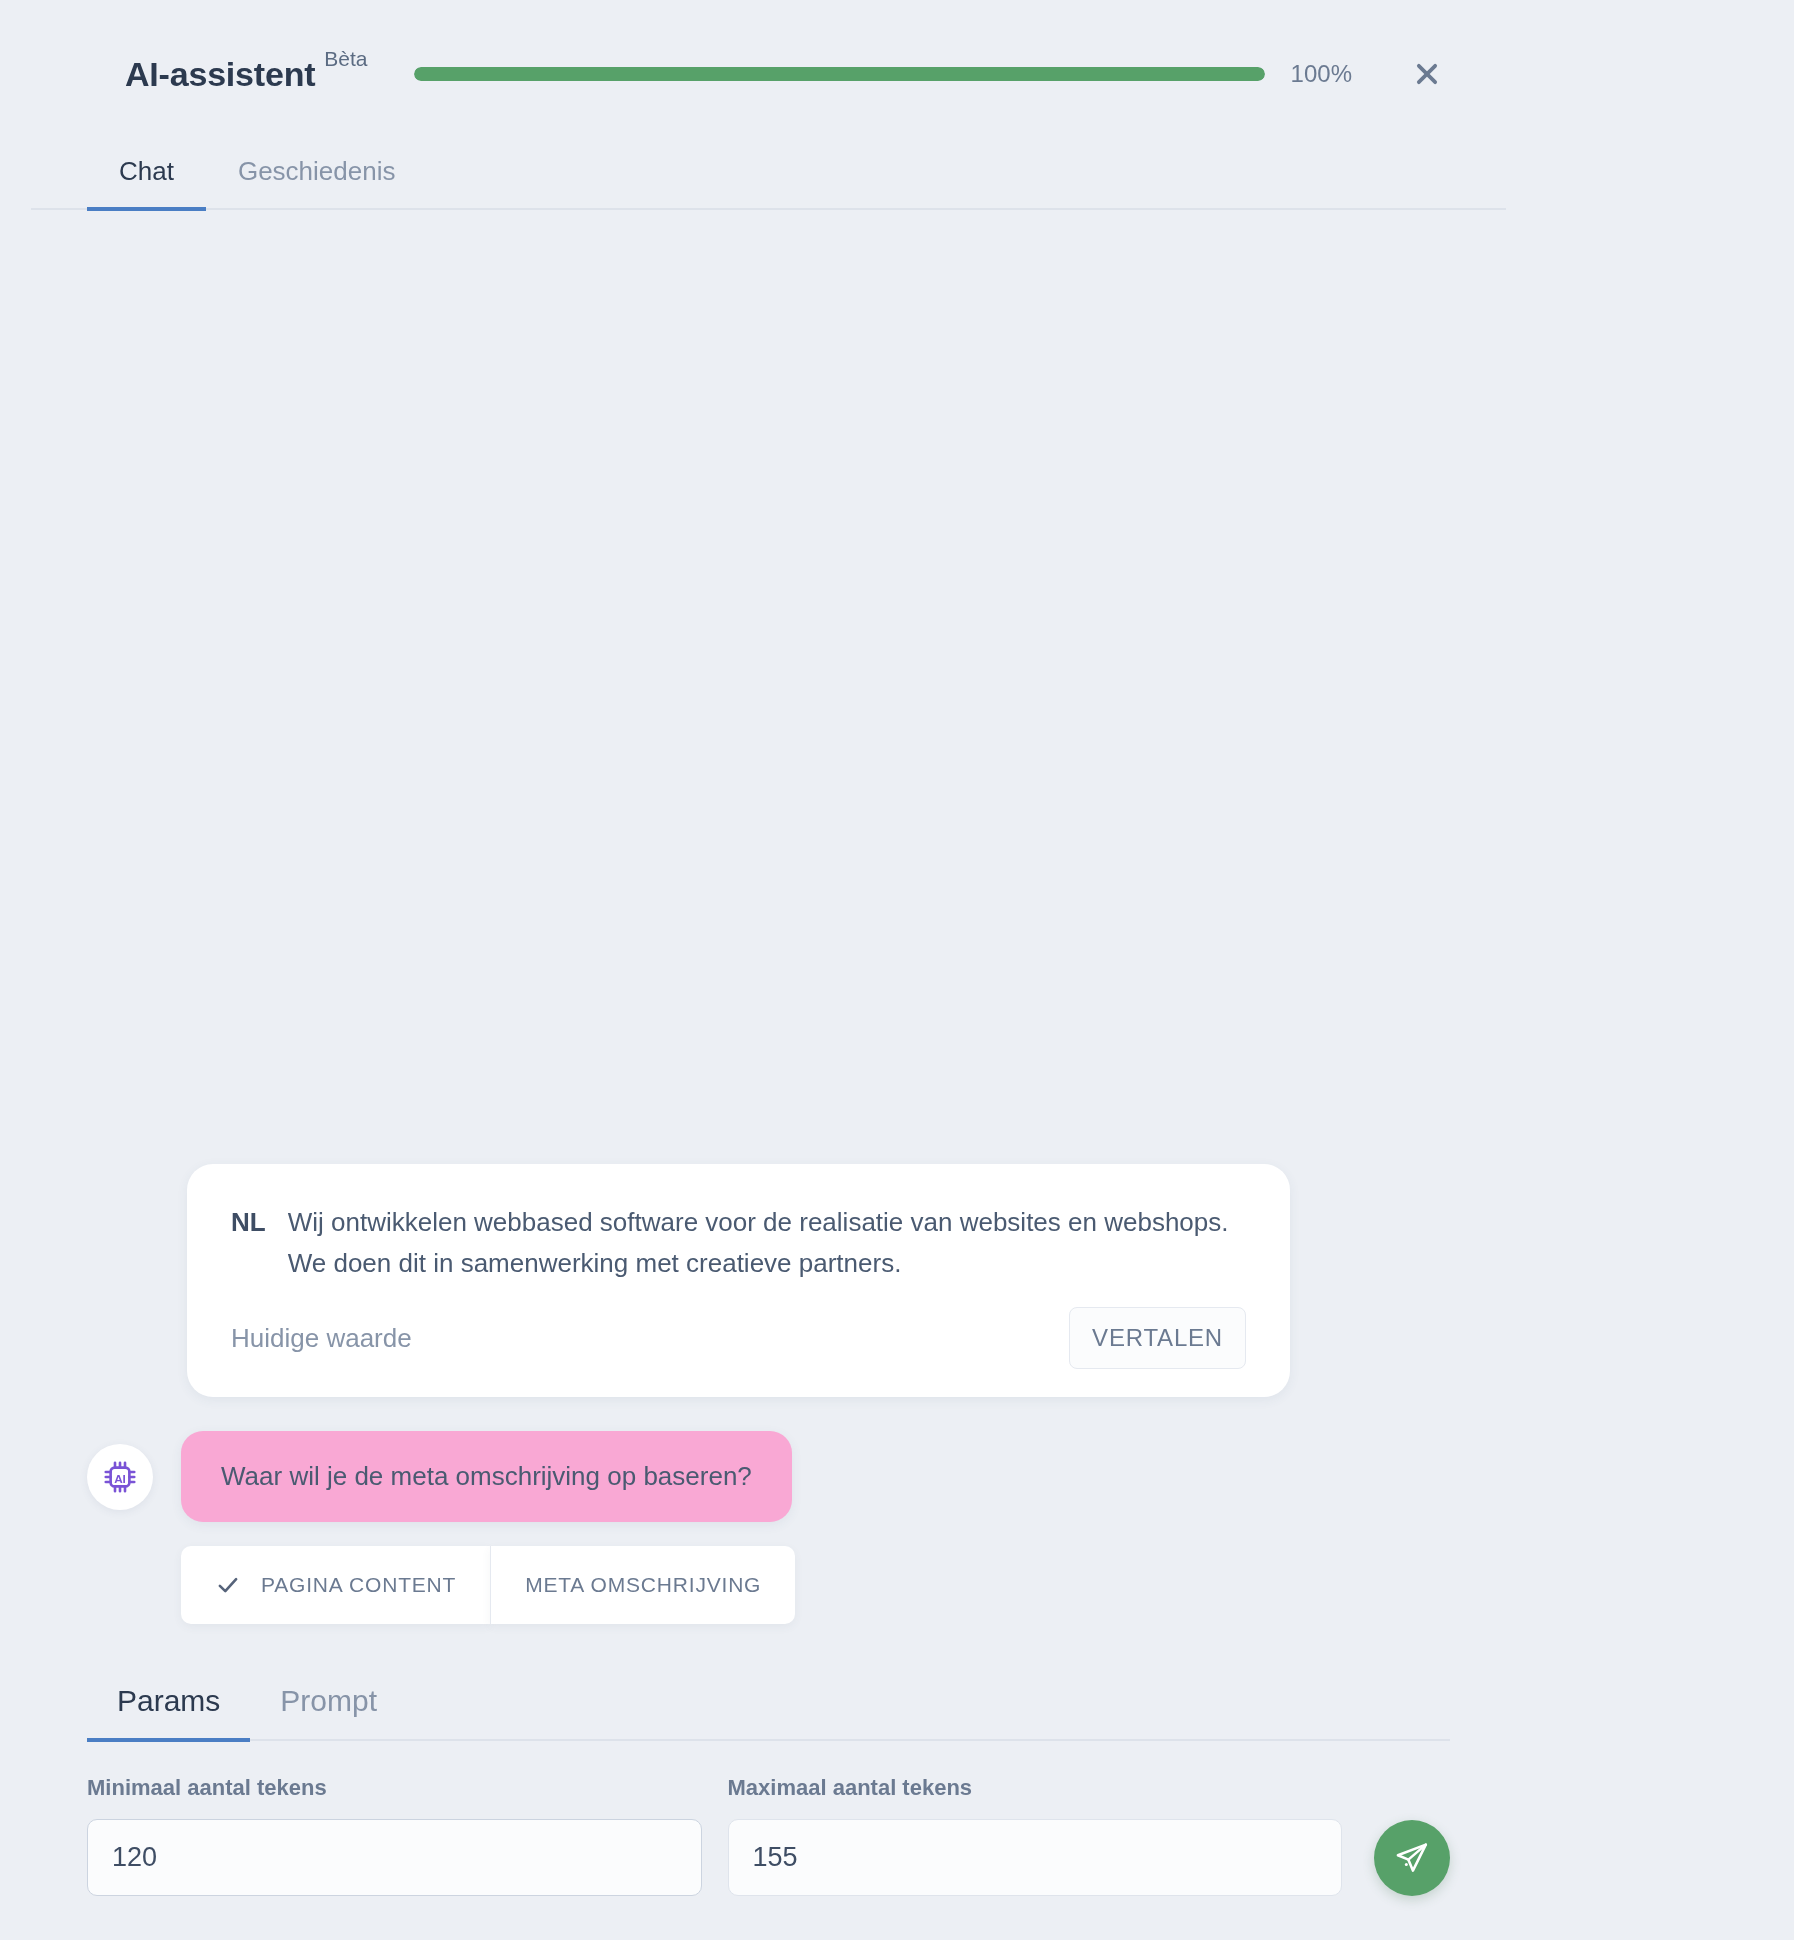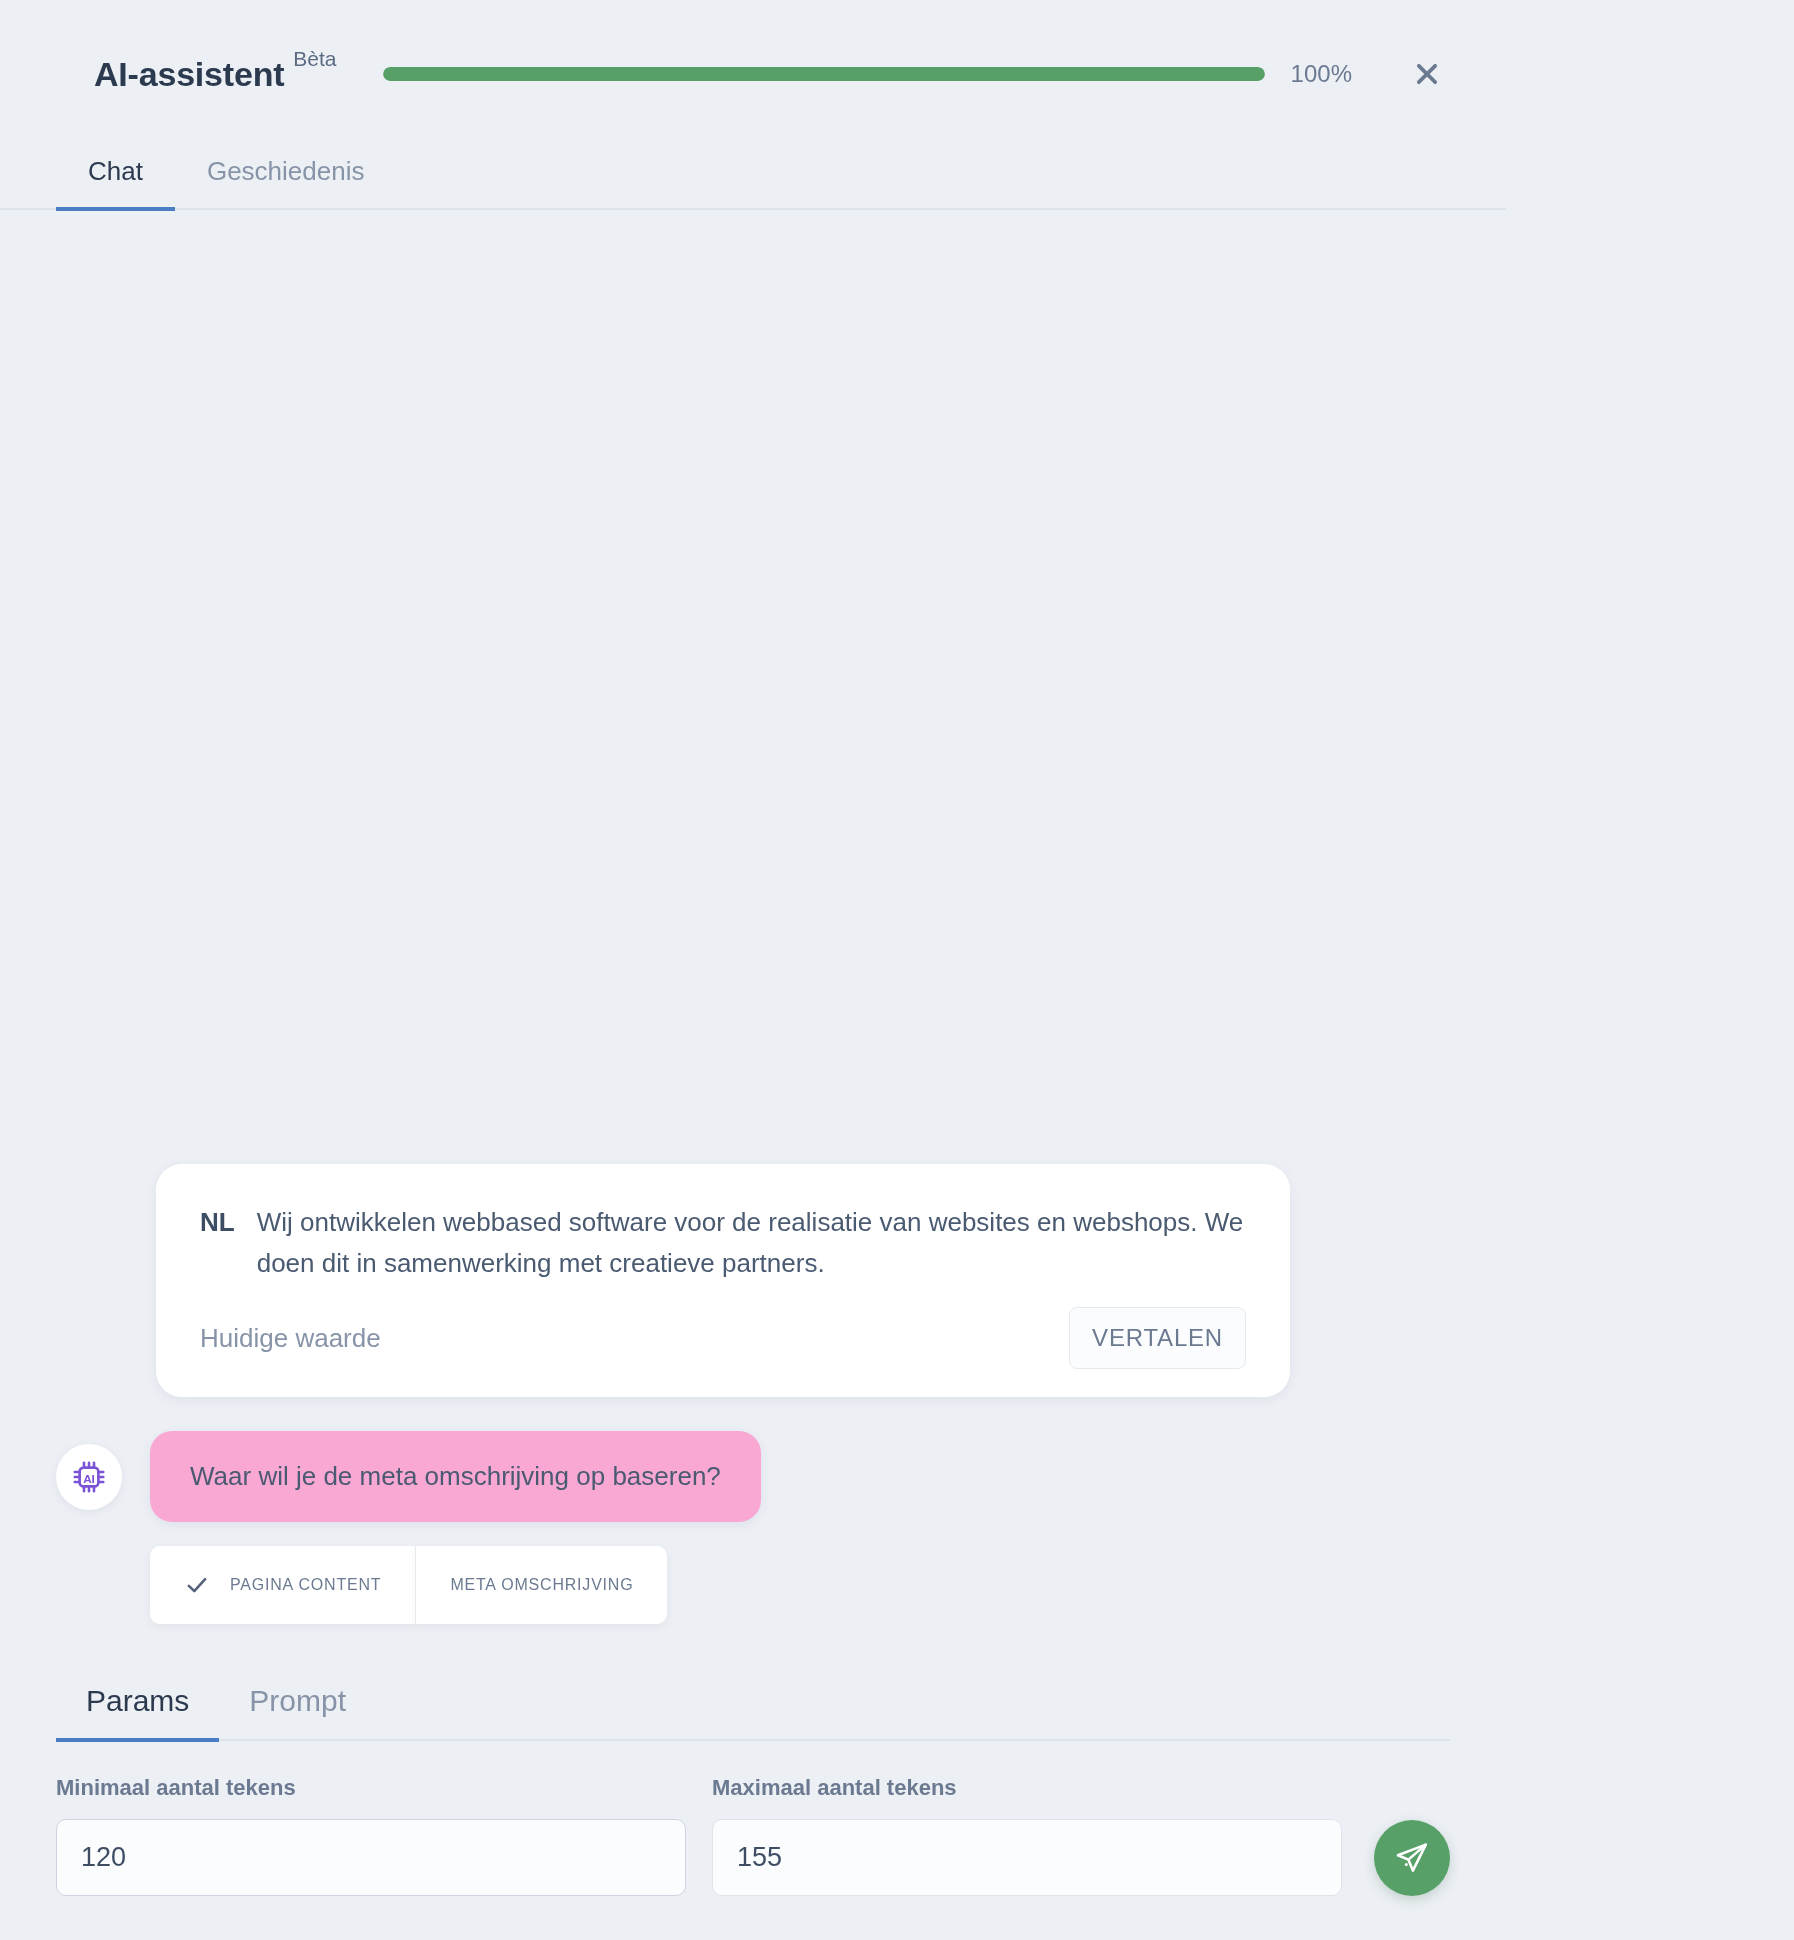--- a/index.html
+++ b/index.html
@@ -16,20 +16,21 @@
   }
 
   .panel {
     position: relative;
     width: 1506px;
     height: 1940px;
     background: #eceff4;
     box-sizing: border-box;
     display: flex;
     flex-direction: column;
+    padding-left: 31px;
   }
 
   
   .header {
     position: relative;
     display: flex;
     align-items: center;
     padding: 38px 56px 0 94px;
     height: 110px;
     box-sizing: border-box;
@@ -211,21 +212,21 @@
 
   .choices {
     display: flex;
     margin-left: 94px;
     margin-bottom: 46px;
   }
   .choice {
     background: #ffffff;
     border: none;
     padding: 26px 34px;
-    font-size: 16px;
+    font-size: 21px;
     letter-spacing: 0.8px;
     color: #6b7a91;
     cursor: pointer;
     display: flex;
     align-items: center;
     font-family: inherit;
     box-shadow: 0 3px 10px rgba(60, 80, 110, 0.06);
   }
   .choice:first-child {
     border-top-left-radius: 10px;

